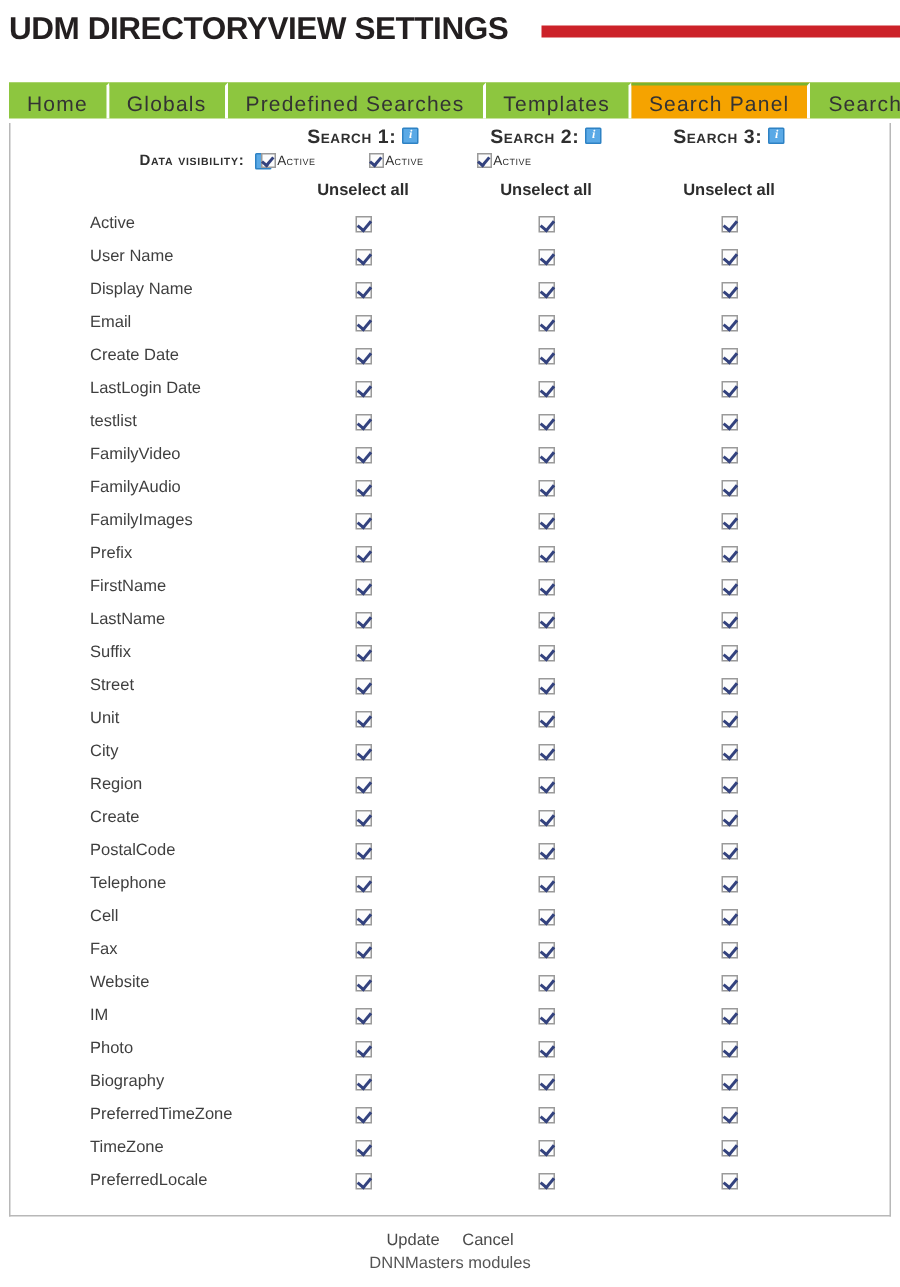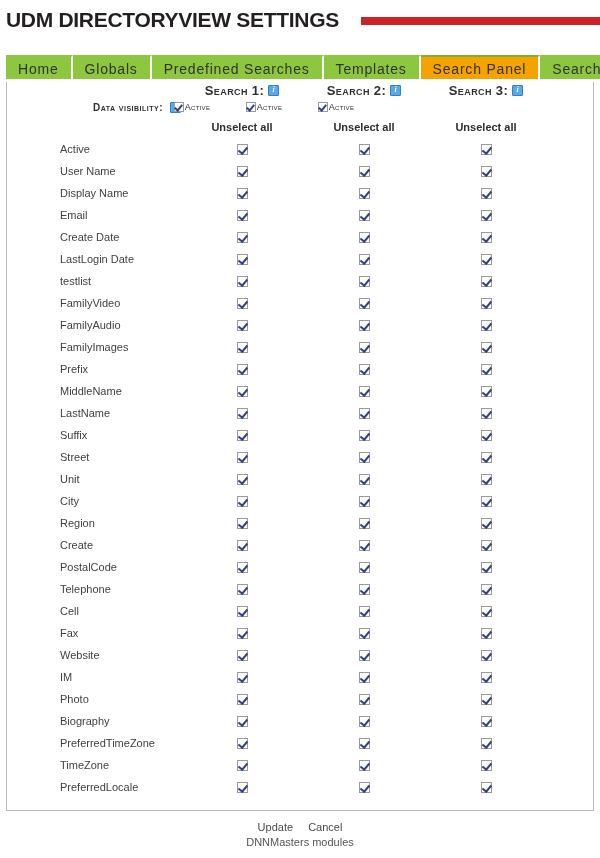--- a/index.html
+++ b/index.html
@@ -458,21 +458,21 @@
           <span class="cbox checked"></span>
         </div>
         <div class="field-cb-cell">
           <span class="cbox checked"></span>
         </div>
         <div class="field-cb-cell">
           <span class="cbox checked"></span>
         </div>
       </div>
       <div class="field-row">
-        <div class="field-name">MiddleName</div>
+        <div class="field-name">FirstName</div>
         <div class="field-cb-cell">
           <span class="cbox checked"></span>
         </div>
         <div class="field-cb-cell">
           <span class="cbox checked"></span>
         </div>
         <div class="field-cb-cell">
           <span class="cbox checked"></span>
         </div>
       </div>

